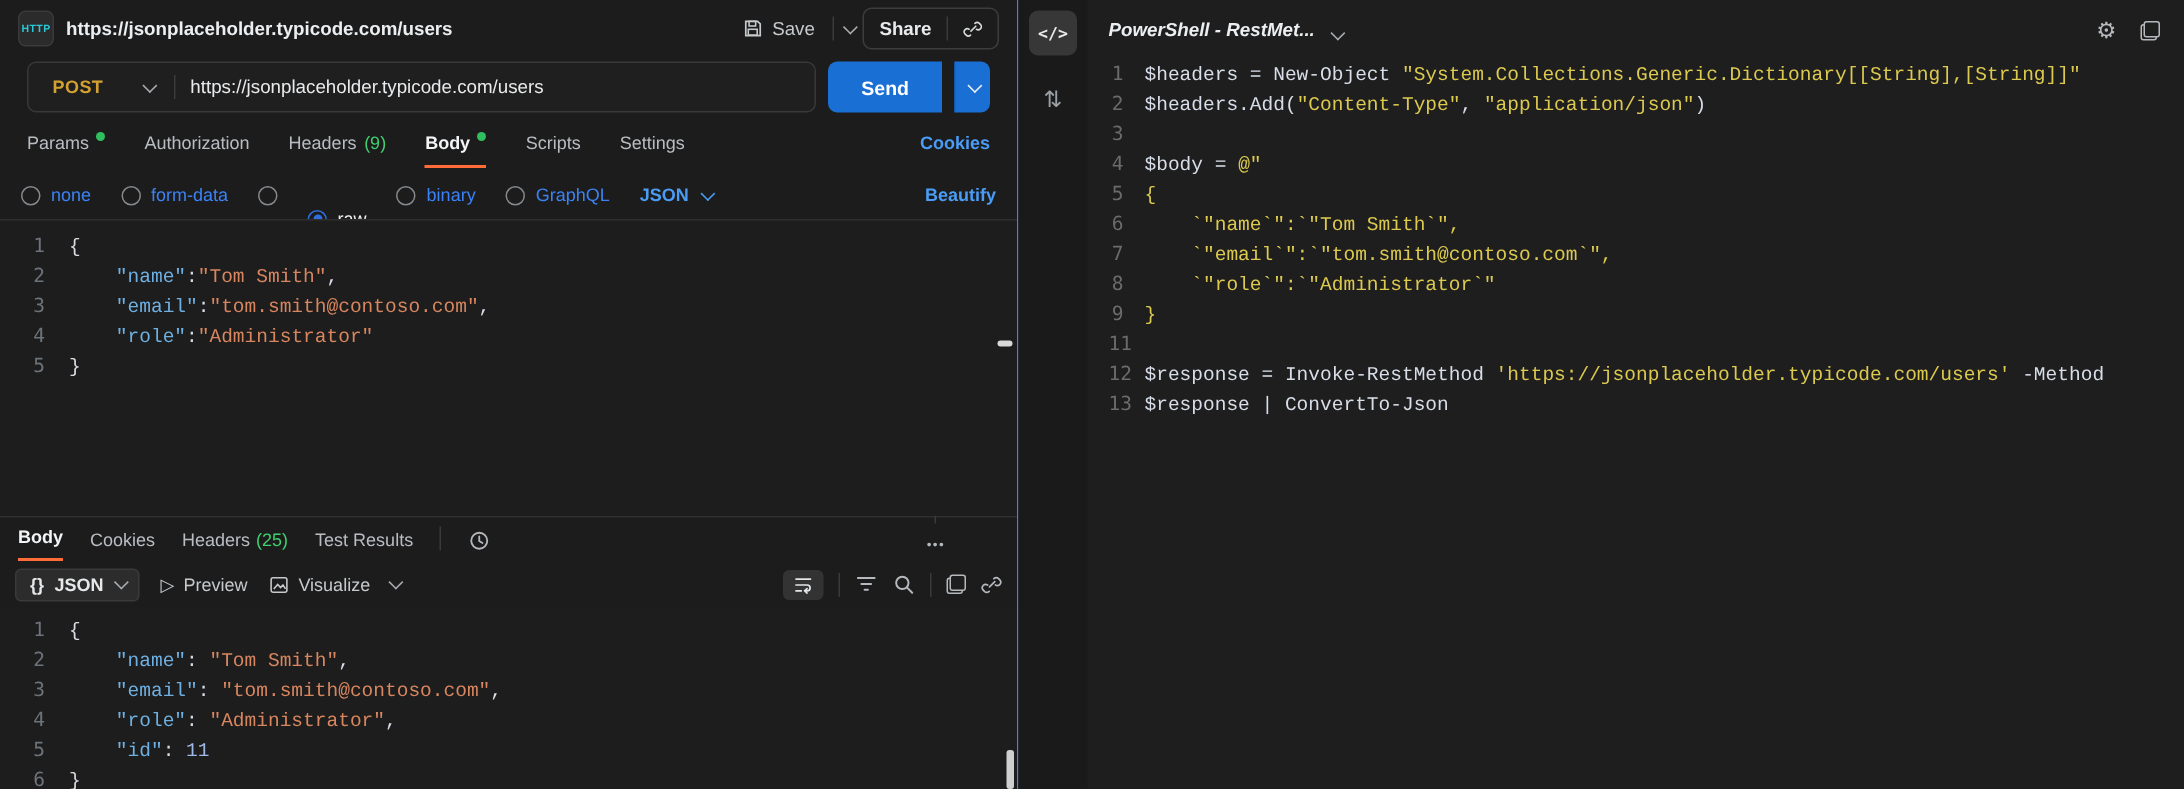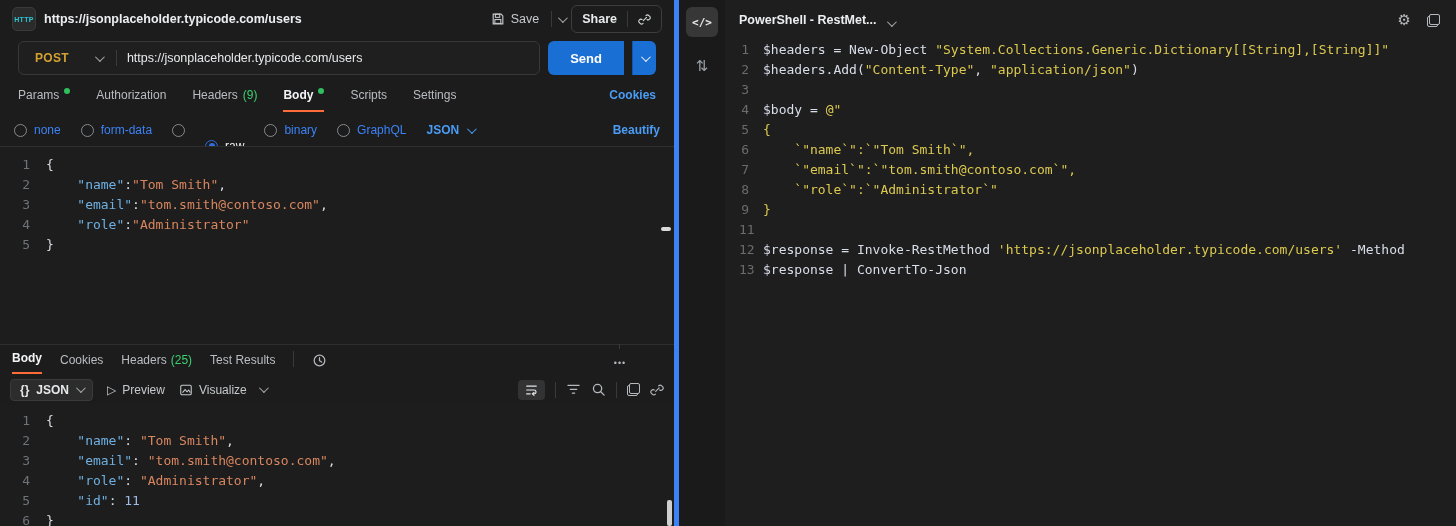--- a/index.html
+++ b/index.html
@@ -1,21 +1,21 @@
 <!DOCTYPE html>
 <html><head>
 <meta charset="utf-8">
 <style>
   * { margin:0; padding:0; box-sizing:border-box; }
   html,body { background:#141414; }
   .app { width:1456px; height:526px; display:flex; background:#1c1c1c;
          font-family:"Liberation Sans", sans-serif; color:#d6d9dc; overflow:hidden; }
 
   
-  .left-panel { width:679px; display:flex; flex-direction:column; background:#1c1c1c; border-right:5px solid #3b82f6; }
+  .left-panel { width:679px; display:flex; flex-direction:column; background:#1c1c1c; border-right:1px solid #3b82f6; }
 
   .req-topbar { height:38px; display:flex; align-items:center; padding:0 12px; gap:8px; flex:none; }
   .http-badge { width:24px; height:24px; border-radius:5px; background:#2b2b2b; display:flex; align-items:center; justify-content:center;
                 color:#2bc8d8; font-size:7px; font-weight:bold; letter-spacing:.3px; border:1px solid #3a3a3a; }
   .req-title { font-size:12.5px; font-weight:bold; color:#eceff1; }
   .topbar-right { margin-left:auto; display:flex; align-items:center; gap:6px; }
   .save-group { display:flex; align-items:center; gap:6px; color:#c6cacd; font-size:12.5px; padding:4px 6px; border-radius:4px; cursor:pointer; }
   .mini-divider { width:1px; height:16px; background:#3a3a3a; }
   .share-box { display:flex; align-items:center; gap:10px; border:1px solid #3d3d3d; border-radius:6px; padding:5px 10px; font-size:12.5px; color:#e8eaec; font-weight:bold; }
   .chev { width:7px; height:7px; border-right:1.6px solid #a9adb2; border-bottom:1.6px solid #a9adb2; transform:rotate(45deg) translateY(-2px); display:inline-block; }
@@ -45,21 +45,21 @@
   .mode.sel .radio::after { content:""; position:absolute; inset:2.5px; border-radius:50%; background:#2f6fe0; }
   .mode.sel { color:#f0f2f4;margin-top:32px; }
   .type-select { display:flex; align-items:center; gap:8px; color:#4a9cf5; font-weight:bold; cursor:pointer; }
   .modes-right { margin-left:auto; }
 
   .editor { position:relative; font-family:"DejaVu Sans Mono", monospace; font-size:13px; line-height:20px; background:#1d1d1d; overflow:hidden; }
   .req-editor { flex:none; height:198px; border-top:1px solid #2e2e2e; padding-top:8px; }
   .resp-editor { flex:1; padding-top:6px; }
   .code-row { display:flex; white-space:pre; }
   .editor .ln { width:46px; text-align:right; padding-right:16px; color:#6d737a; flex:none; user-select:none; }
-  .ct { white-space:pre; }
+  .ct { white-space:pre;font-family:Liberation Mono, monospace; }
   .seg-p { color:#d8dee9; }
   .seg-b { color:#d9dde3; }
   .seg-k { color:#6fb0e2; }
   .seg-v { color:#d8865f; }
   .seg-n { color:#9fb9e8; }
   .seg-s { color:#dcc94f; }
 
   .thumb-req { position:absolute; right:3px; top:80px; width:10px; height:4px; background:#d9d9d9; border-radius:2px; }
   .thumb-resp { position:absolute; right:2px; bottom:0; width:5px; height:26px; background:#cfcfcf; border-radius:2px; }
 
@@ -80,21 +80,21 @@
   .pill-active { background:#333; border-radius:4px; padding:3px 6px; }
 
   
   .right-panel { flex:1; display:flex; background:#1e1e1e; }
   .side-strip { width:46px; flex:none; background:#1a1a1a; display:flex; flex-direction:column; align-items:center; padding-top:7px; gap:20px; }
   .code-btn { width:32px; height:30px; background:#373737; border-radius:6px; color:#e8eaec; font-size:11px; font-weight:bold; display:flex; align-items:center; justify-content:center; cursor:pointer; font-family:"DejaVu Sans Mono",monospace; }
   .sync-icon { color:#9aa0a6; font-size:15px; cursor:pointer; }
 
   .code-main { flex:1; padding:0 16px 0 14px; display:flex; flex-direction:column; overflow:hidden; }
   .code-header { height:40px; display:flex; align-items:center; gap:12px; flex:none; }
-  .code-title { font-size:12.5px; font-weight:bold; color:#eceff1; cursor:pointer; display:flex; align-items:flex-end; gap:10px; }
+  .code-title { font-size:12.5px; font-weight:bold; color:#eceff1; cursor:pointer; display:flex; align-items:flex-end; gap:10px;font-style:italic; }
   .code-header-right { margin-left:auto; display:flex; align-items:center; gap:16px; }
   .gear { font-size:15px; color:#b5b9be; cursor:pointer; font-family:"DejaVu Sans",sans-serif; }
   .copy-sq { position:relative; width:13px; height:13px; }
   .copy-sq::before { content:""; position:absolute; left:0; bottom:0; width:9px; height:9px; border:1.4px solid #b5b9be; border-radius:2px; }
   .copy-sq::after { content:""; position:absolute; right:0; top:0; width:9px; height:9px; border:1.4px solid #b5b9be; border-radius:2px; background:#1e1e1e; }
 
   .code-body { font-family:"DejaVu Sans Mono", monospace; font-size:13px; line-height:20px; }
   .code-body .ln { width:24px; text-align:right; padding-right:14px; color:#6b6b6b; flex:none; user-select:none; }
 
   svg.ico { display:block; }

